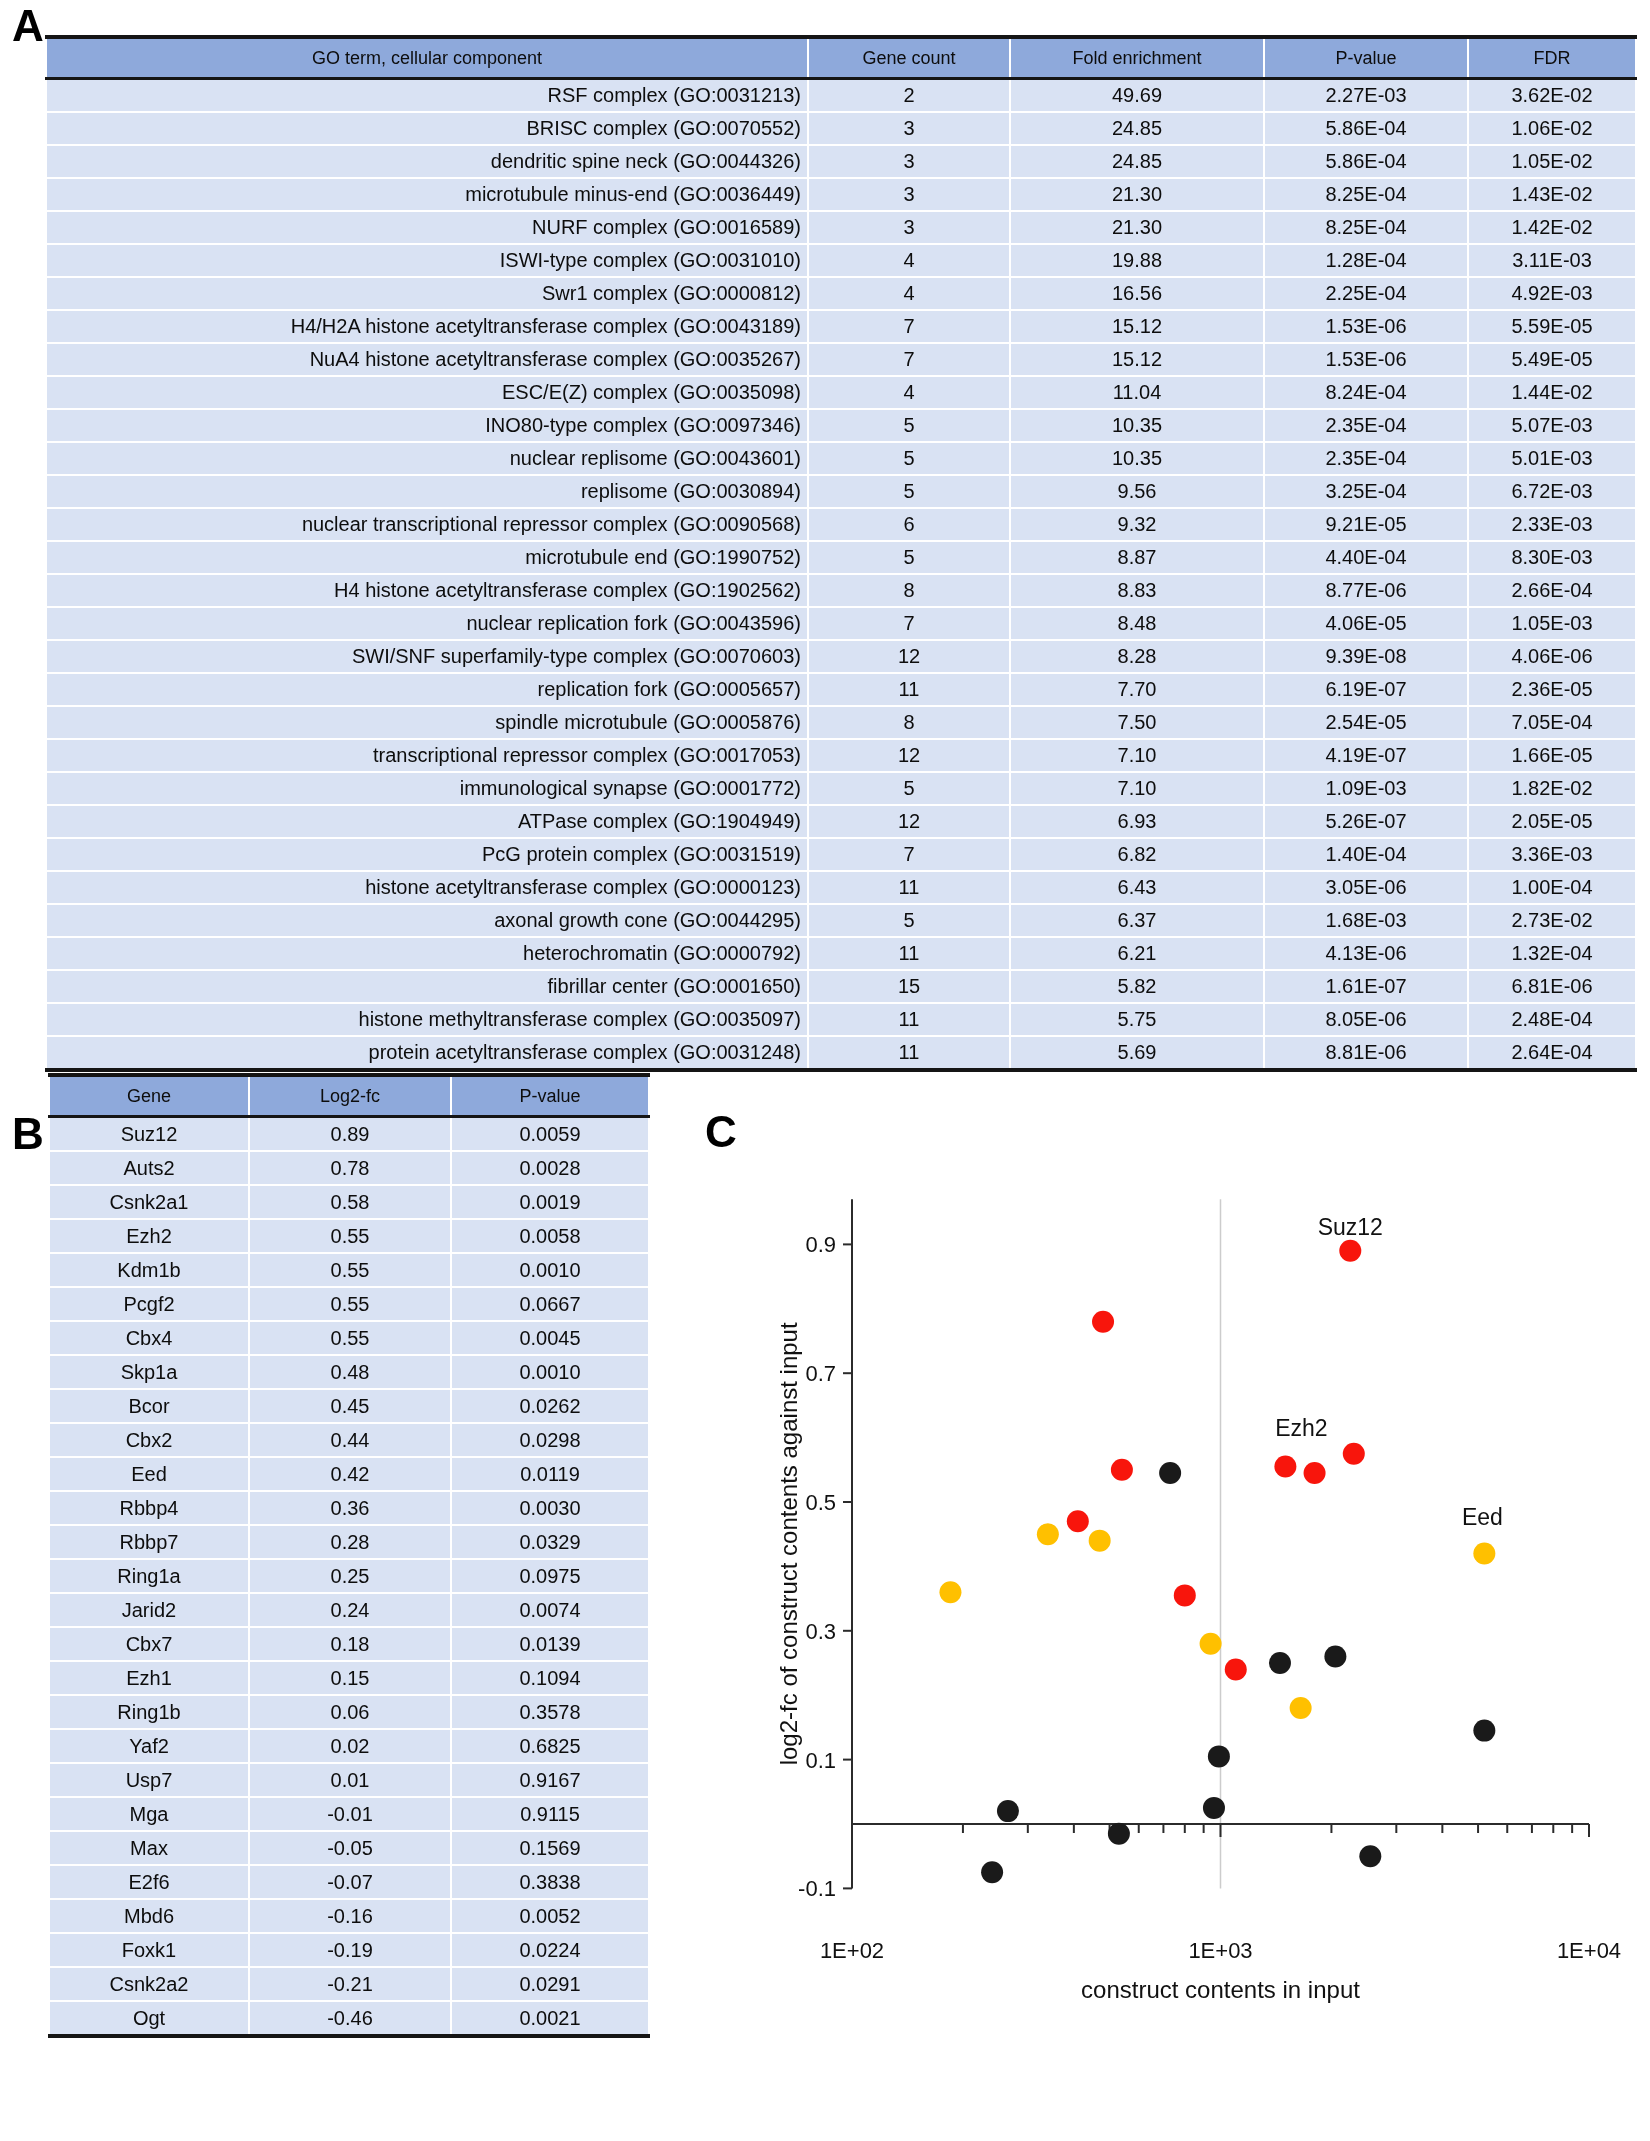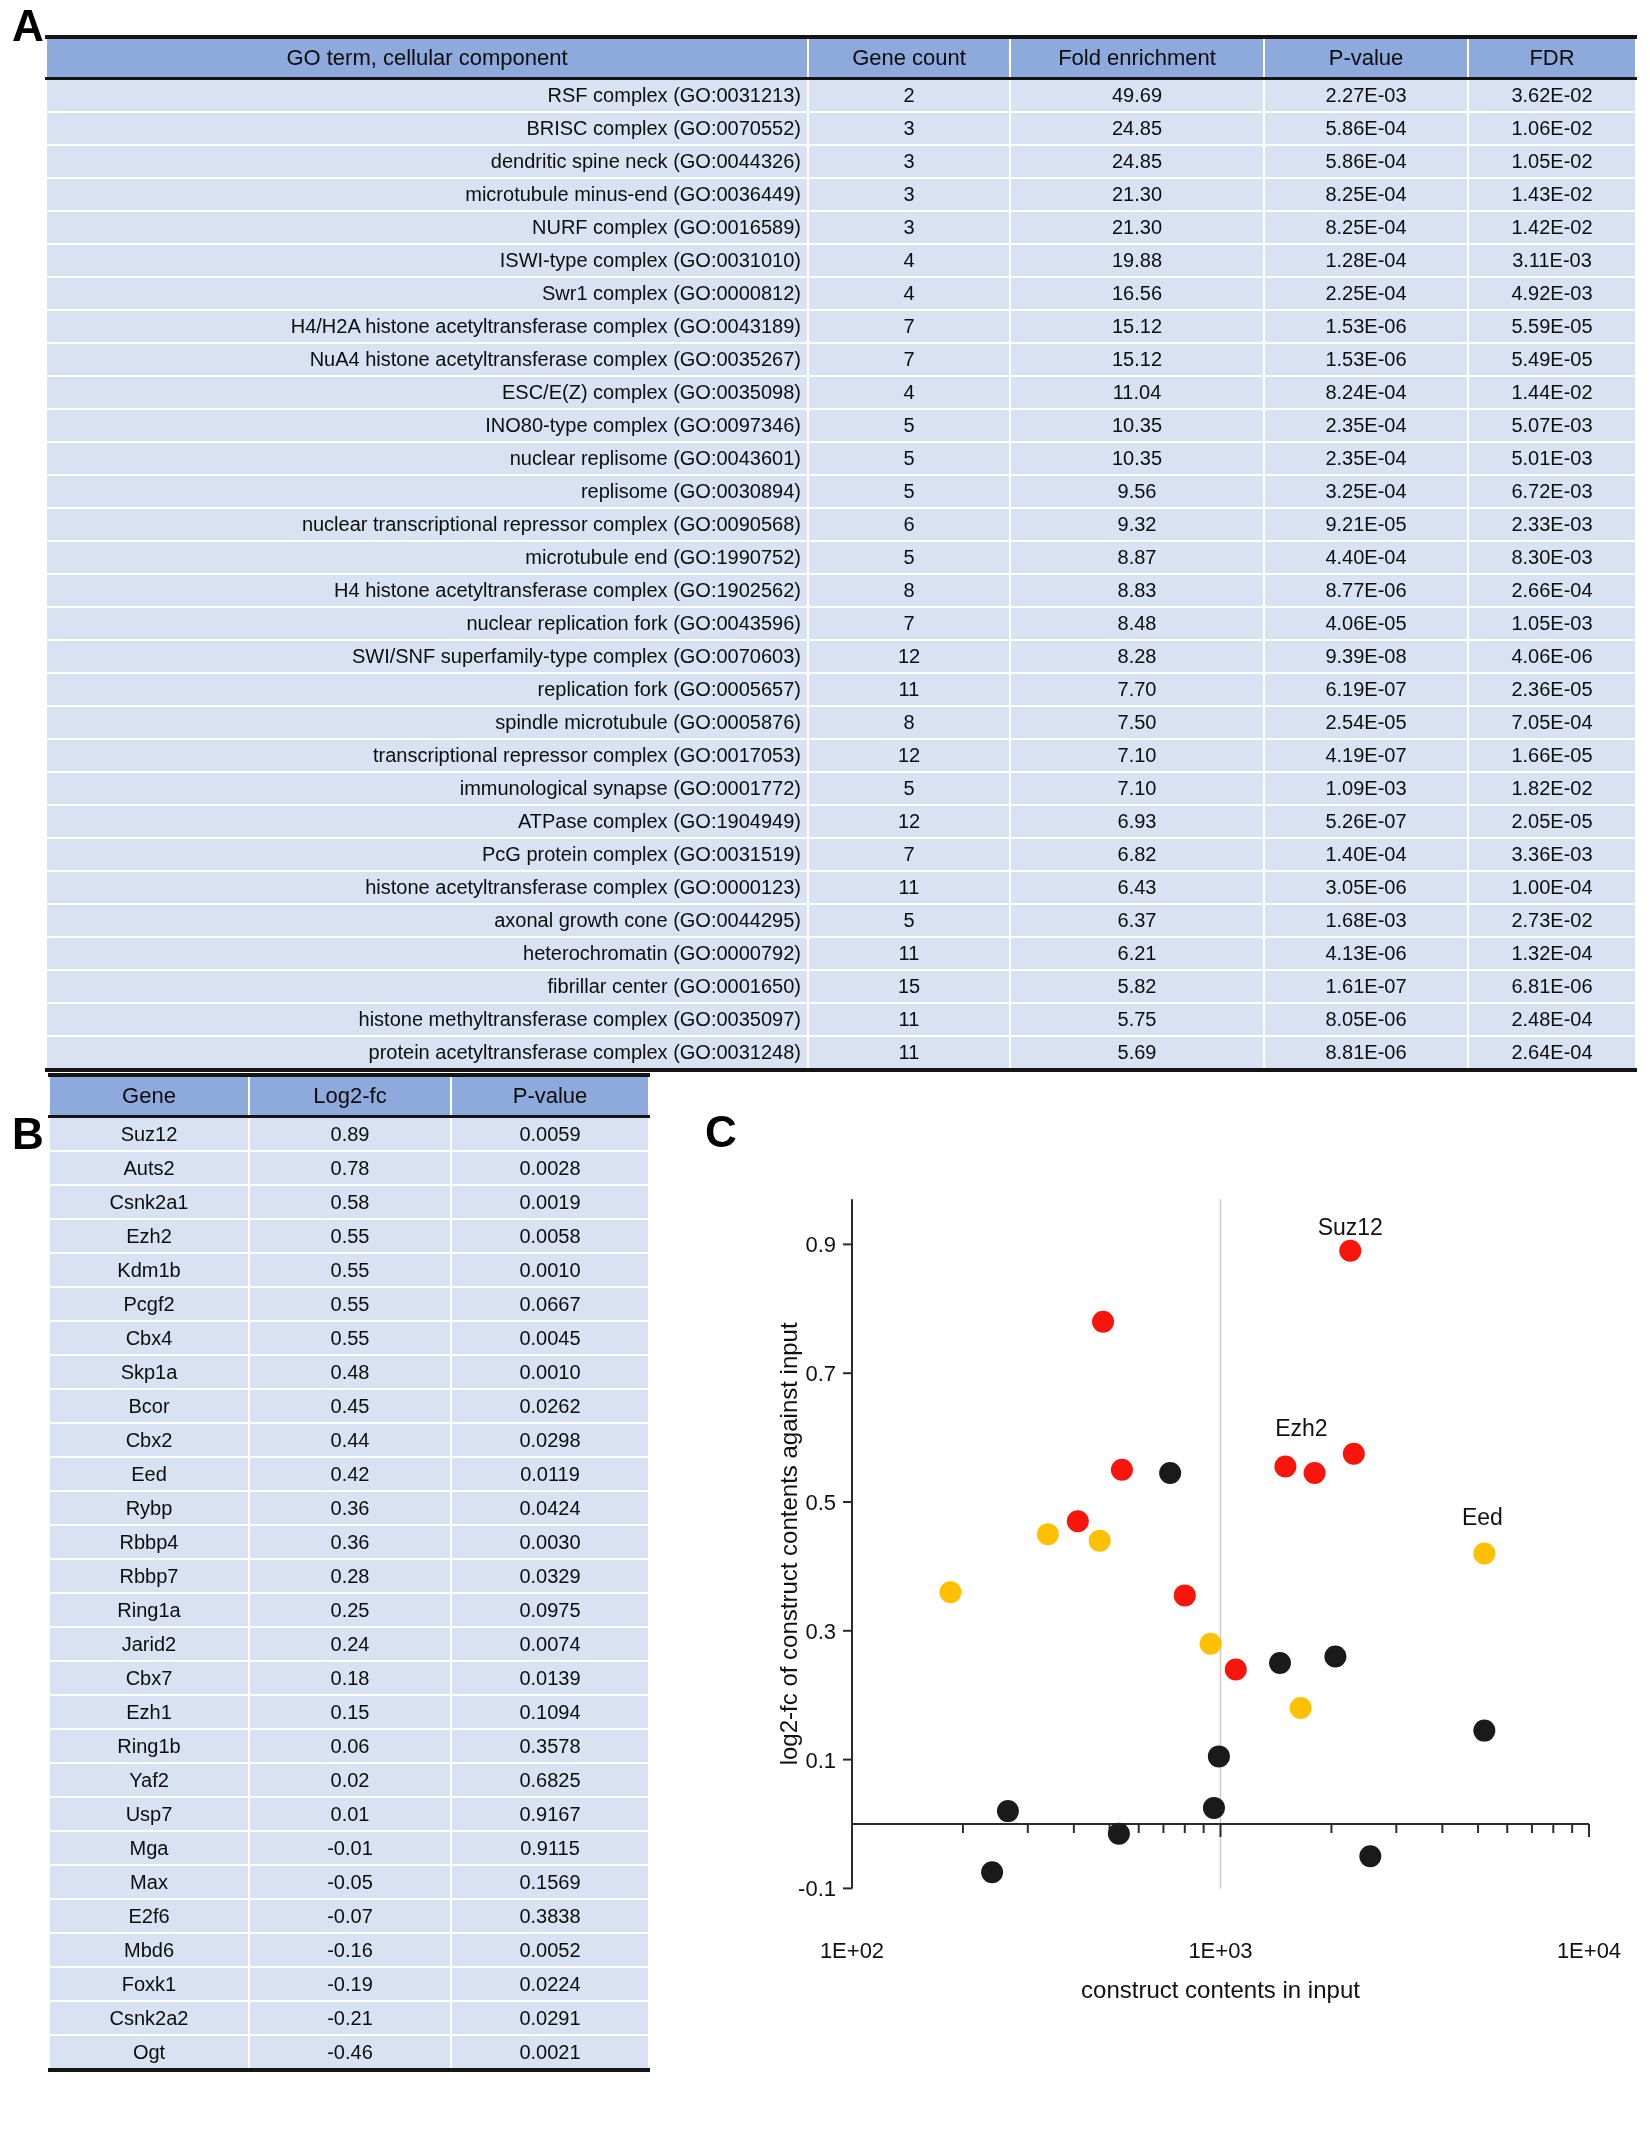--- a/index.html
+++ b/index.html
@@ -11,21 +11,21 @@
   .panel-label{position:absolute;font-weight:700;font-size:44px;line-height:1;color:#000;}
   #labelA{left:12px;top:4px;}
   #labelB{left:12px;top:1112px;}
   #labelC{left:705px;top:1110px;}
 
   table.tbl{
     position:absolute;border-collapse:collapse;table-layout:fixed;
     border-top:4px solid #151515;border-bottom:4px solid #151515;
   }
   .tbl th{
-    background:var(--header_bg);font-weight:400;font-size:22px;color:#0d0d0d;
+    background:var(--header_bg);font-weight:400;font-size:18px;color:#0d0d0d;
     height:38px;text-align:center;vertical-align:middle;
     border-left:2px solid #fff;border-right:2px solid #fff;
     border-bottom:3px solid #151515;padding:0 6px;
   }
   .tbl td{
     background:var(--row_bg);font-size:20px;color:#0d0d0d;
     text-align:center;vertical-align:middle;padding:0 6px;
     border:2px solid #fff;border-top:0;
   }
   #tableA{left:45px;top:35px;width:1590px;}
@@ -338,25 +338,20 @@
         </tr>
         <tr>
           <td>Cbx2</td>
           <td>0.44</td>
           <td>0.0298</td>
         </tr>
         <tr>
           <td>Eed</td>
           <td>0.42</td>
           <td>0.0119</td>
-        </tr>
-        <tr>
-          <td>Rybp</td>
-          <td>0.36</td>
-          <td>0.0424</td>
         </tr>
         <tr>
           <td>Rbbp4</td>
           <td>0.36</td>
           <td>0.0030</td>
         </tr>
         <tr>
           <td>Rbbp7</td>
           <td>0.28</td>
           <td>0.0329</td>

